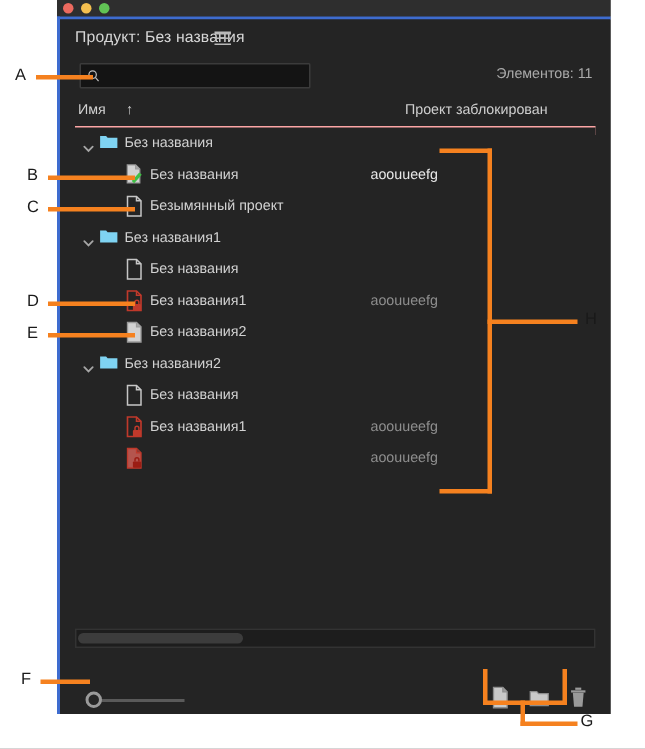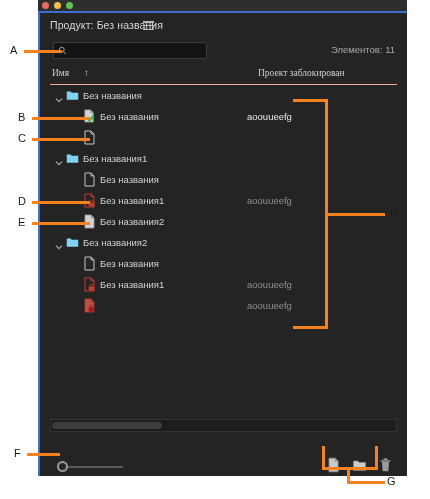--- a/index.html
+++ b/index.html
@@ -73,29 +73,28 @@
   }
   .count {
     position:absolute; right:12px; top:31px;
     font-size:9.5px; color:#a9a9a9; white-space:nowrap;
   }
 
   
   .colhead {
     position:absolute; left:10px; top:53px; right:10px; height:18px;
     border-bottom:6px solid #fca5a5;
-    font-family:Liberation Serif, serif;
   }
   .colhead .ch {
     position:absolute; top:2px;
     font-size:9.5px; color:#cfcfcf; white-space:nowrap;
   }
   .ch-name { left:2px; }
   .ch-sort { left:34px; font-size:8.5px; color:#cfcfcf; }
-  .ch-lock { left:208px; }
+  .ch-lock { left:220px; }
 
   
   .list {
     position:absolute; left:10px; top:72px; right:10px; height:334px;
     background:#242424; overflow:hidden;
   }
   .row {
     position:absolute; left:0; right:0; height:21px;
     display:flex; align-items:center;
   }
@@ -206,20 +205,21 @@
                 <path d="M5.2 12.6 L10.6 6.4 L12.4 8.0 L7.0 14.2 Z" fill="#3fbf45"></path>
               </svg></span>
             <span class="row-label" style="left: 50px;">Без названия</span>
             <span class="row-value" style="color: rgb(232, 232, 232);">aoouueefg</span>
           </div>
           <div class="row" style="top: 42px;">
             <span class="row-icon" style="left: 33px; top: 3px;"><svg viewBox="0 0 13 15">
                 <path d="M2.0 1.0 h6.0 L11.0 3.9 V14.0 H2.0 Z" fill="none" stroke="#c6c6c6" stroke-width="1"></path>
                 <path d="M8.0 1.0 V3.9 H11.0" fill="none" stroke="#c6c6c6" stroke-width="1"></path>
               </svg></span>
+            <span class="row-label" style="left: 50px;">Безымянный проект</span>
           </div>
           <div class="row" style="top: 63px;">
             <span class="twisty" style="left: 4px; top: 6px;"><svg viewBox="0 0 10 10">
                 <path d="M2.2 3.8 L5 6.6 L7.8 3.8" fill="none" stroke="#a6a6a6" stroke-width="1.2" stroke-linecap="round"></path>
               </svg></span>
             <span class="row-icon" style="left: 16px; top: 3px;"><svg viewBox="0 0 14 14">
                 <path d="M0.8 2.8 h4.3 l1.1 1.3 h7.0 v7.4 h-12.4 Z" fill="#7fd3f2"></path>
               </svg></span>
             <span class="row-label" style="left: 33px;">Без названия1</span>
           </div>

